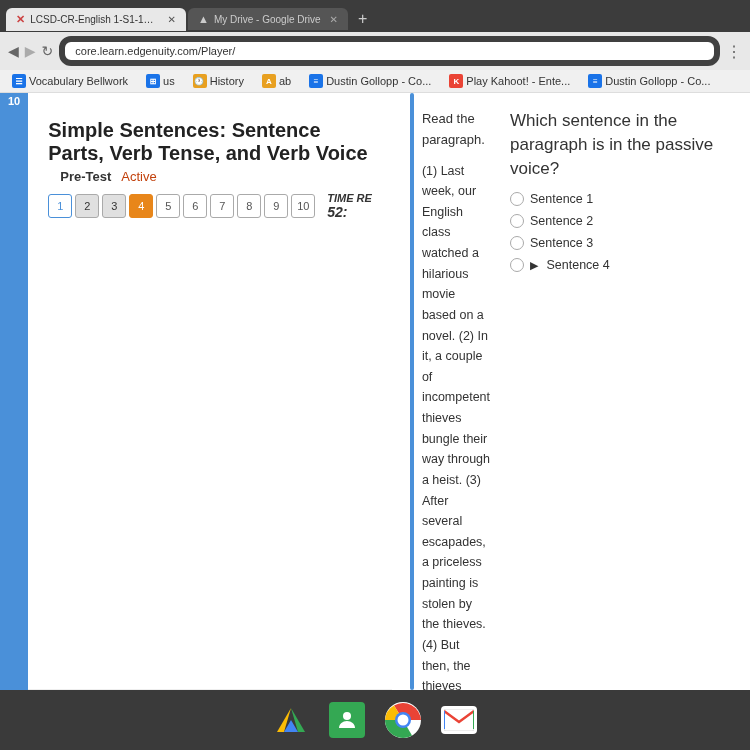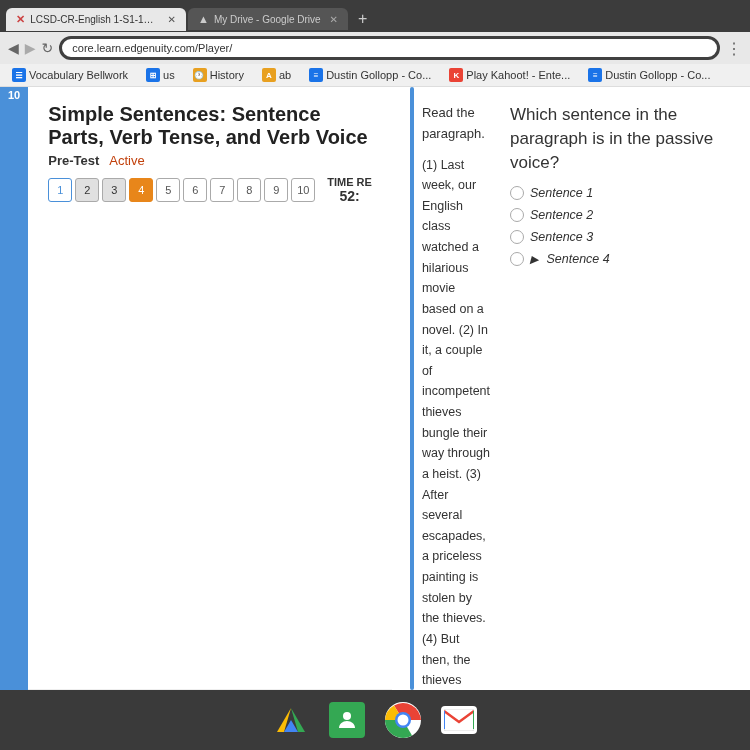--- a/index.html
+++ b/index.html
@@ -83,21 +83,21 @@
     .address-bar-row {
       background: #e8e8e8;
       padding: 4px 8px;
       display: flex;
       align-items: center;
       gap: 6px;
     }
 
     .address-bar {
       background: #fff;
-      border: 3px solid #404040;
+      border: 6px solid #404040;
       border-radius: 12px;
       padding: 3px 10px;
       font-size: 11px;
       color: #333;
       flex: 1;
     }
 
     .bookmarks-bar {
       background: #f0f0f0;
       border-bottom: 1px solid #ddd;
@@ -150,21 +150,21 @@
     .content-area {
       flex: 1;
       background: #f5f5f5;
       overflow: hidden;
       display: flex;
       flex-direction: row;
     }
 
     .page-title-section {
       background: #fff;
-      padding: 16px 20px 6px 20px;
+      padding: 26px 20px 6px 20px;
       border-bottom: 1px solid #eee;
     }
 
     .page-title {
       font-size: 20px;
       font-weight: bold;
       color: #222;
       margin-bottom: 4px;
     }
 
@@ -173,20 +173,21 @@
       align-items: center;
       gap: 10px;
       font-size: 13px;
       color: #555;
       margin-bottom: 8px;
     }
 
     .pre-test-label {
       font-weight: bold;
       color: #333;
+      margin-left: 12px;
     }
 
     .active-badge {
       color: #c2410c;
     }
 
     .question-nav {
       display: flex;
       align-items: center;
       gap: 3px;
@@ -261,21 +262,20 @@
       color: #333;
       line-height: 1.4;
     }
 
     .answer-option {
       display: flex;
       align-items: flex-end;
       gap: 6px;
       margin-bottom: 8px;
       cursor: pointer;
-      font-style: italic;
     }
 
     .radio-circle {
       width: 14px;
       height: 14px;
       border: 1.5px solid #aaa;
       border-radius: 50%;
       flex-shrink: 0;
       background: #fff;
     }
@@ -407,21 +407,21 @@
           <div class="q-btn visited">2</div>
           <div class="q-btn visited">3</div>
           <div class="q-btn active-q">4</div>
           <div class="q-btn">5</div>
           <div class="q-btn">6</div>
           <div class="q-btn">7</div>
           <div class="q-btn">8</div>
           <div class="q-btn">9</div>
           <div class="q-btn">10</div>
         </div>
-        <div style="text-align:center; font-size:11px; font-weight:bold; color:#333;">
+        <div style="text-align:left; font-size:11px; font-weight:bold; color:#333;font-style:italic;">
           <div>TIME RE</div>
           <div style="font-size:14px;">52:</div>
         </div>
       </div>
     </div>
 
     <div style="position:relative; flex:1; background:#a16207;">
 
       <div style="position:absolute; left:18px; top:0; bottom:0; width:4px; background:#4a90d9; border-radius:2px;"></div>
 

